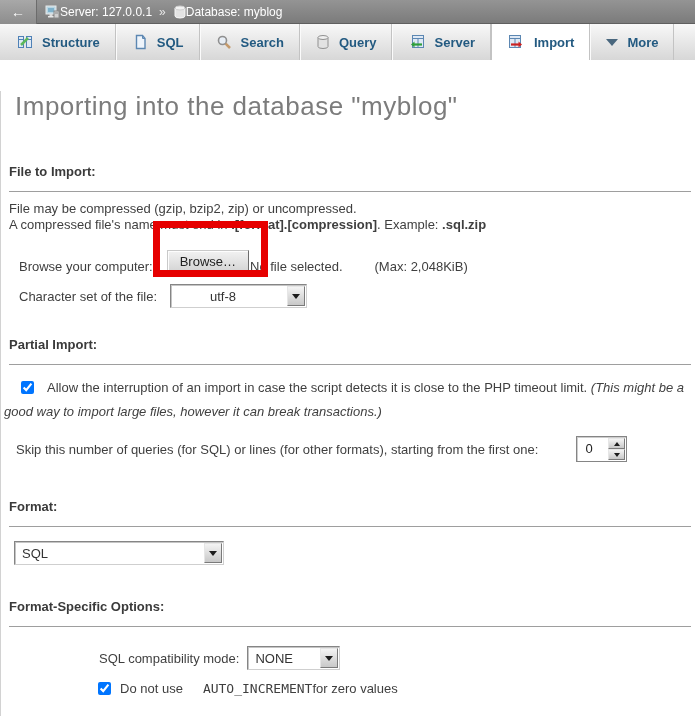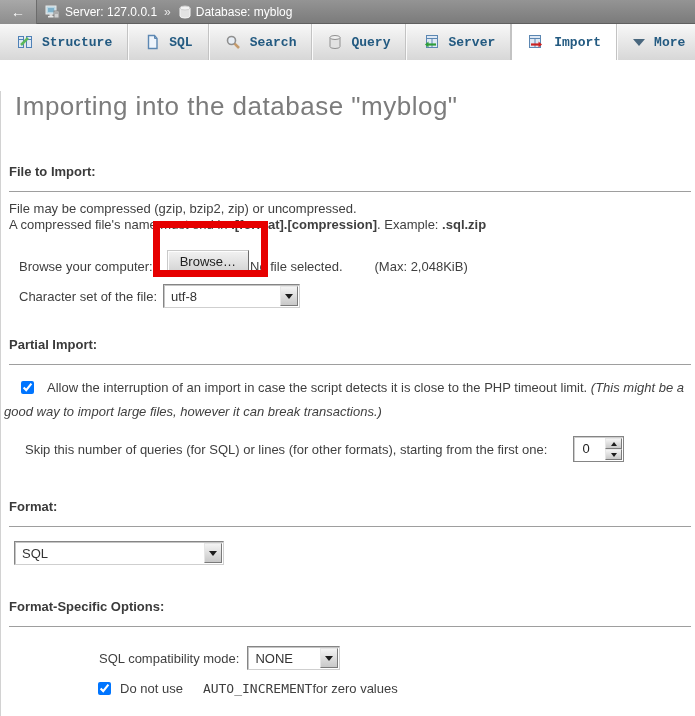--- a/index.html
+++ b/index.html
@@ -25,38 +25,38 @@
     border-bottom: 1px solid #5f5f5f;
   }
   .back-btn {
     width: 37px; height: 24px;
     background: linear-gradient(#a8a8a8, #8d8d8d);
     border-right: 1px solid #6c6c6c;
     color: #fff; font-size: 14px;
     display: flex; align-items: center; justify-content: center;
     cursor: pointer; flex: none;
   }
-  .crumb-item { display: flex; align-items: flex-end; gap: 5px; margin-left: 8px; cursor: pointer; }
+  .crumb-item { display: flex; align-items: flex-end; margin-left: 8px; cursor: pointer; }
   .crumb-sep { margin-left: 7px; color: #e8e8e8; }
   .crumb-bar svg { display: block; }
 
   
   .tab-bar {
     height: 36px;
     background: linear-gradient(#f8f8f8, #d7d7d7);
     display: flex;
     align-items: stretch;
   }
   .tab {
     display: flex; align-items: center; gap: 9px;
     padding: 0 15px;
     color: #235a81; font-weight: bold; font-size: 13px;
     border-right: 1px solid #c3c3c3;
     border-left: 1px solid #fbfbfb;
-    cursor: pointer; white-space: nowrap; font-family: Liberation Mono, monospace;
+    cursor: pointer; white-space: nowrap;
   }
   .tab:first-child { border-left: none; margin-left: 2px; }
   .tab.active { background: #fff; border-left-color: #c3c3c3; padding-left: 16px; }
   .tab svg { display: block; }
   .chevron-down {
     width: 0; height: 0;
     border-left: 6px solid transparent;
     border-right: 6px solid transparent;
     border-top: 7px solid #49677e;
   }
@@ -87,21 +87,21 @@
   .h-file   { margin-top: 42px; }
   .h-partial{ margin-top: 29px; }
   .h-format { margin-top: 37px; }
   .h-fso    { margin-top: 34px; }
 
   .note-block { margin: 9px 8px 0 8px; line-height: 16px; color: #3f3f3f; }
 
   .row { display: flex; align-items: center; color: #3f3f3f; }
   .row-browse  { margin: 15px 0 0 18px; height: 26px; align-items: flex-end; }
   .row-charset { margin: 10px 0 0 18px; height: 24px; }
-  .row-skip    { margin: 12px 0 0 24px; height: 26px; }
+  .row-skip    { margin: 12px 0 0 15px; height: 26px; gap: 12px; }
   .row-compat  { margin: 19px 0 0 98px; height: 24px; }
   .row-autoinc { margin: 9px 0 0 97px; height: 18px; }
 
   
   .win-button {
     margin-left: 14px;
     padding: 3px 12px 4px;
     font-family: "Liberation Sans", "DejaVu Sans", sans-serif;
     font-size: 13px; color: #222;
     background: linear-gradient(#f2f2f2, #d2d2d2);
@@ -130,21 +130,21 @@
     border: 1px solid #7a7a7a;
     border-top-color: #e6e6e6; border-left-color: #e6e6e6;
     display: flex; align-items: center; justify-content: center;
   }
   .ws-arrow {
     width: 0; height: 0;
     border-left: 4px solid transparent;
     border-right: 4px solid transparent;
     border-top: 5px solid #1c1c1c;
   }
-  .sel-charset { width: 137px; margin-left: 6px; }
+  .sel-charset { width: 137px; margin-left: 13px; padding-left: 32px; }
   .sel-format  { width: 210px; margin: 14px 0 0 13px; }
   .sel-compat  { width: 93px;  margin-left: 8px; }
 
   
   .cb-para {
     margin: 11px 4px 0 3px;
     line-height: 24px; color: #3f3f3f;
   }
   .cb-para input { margin: 0 13px 0 17px; vertical-align: -2px; }
   .cb-note { font-style: italic; }

